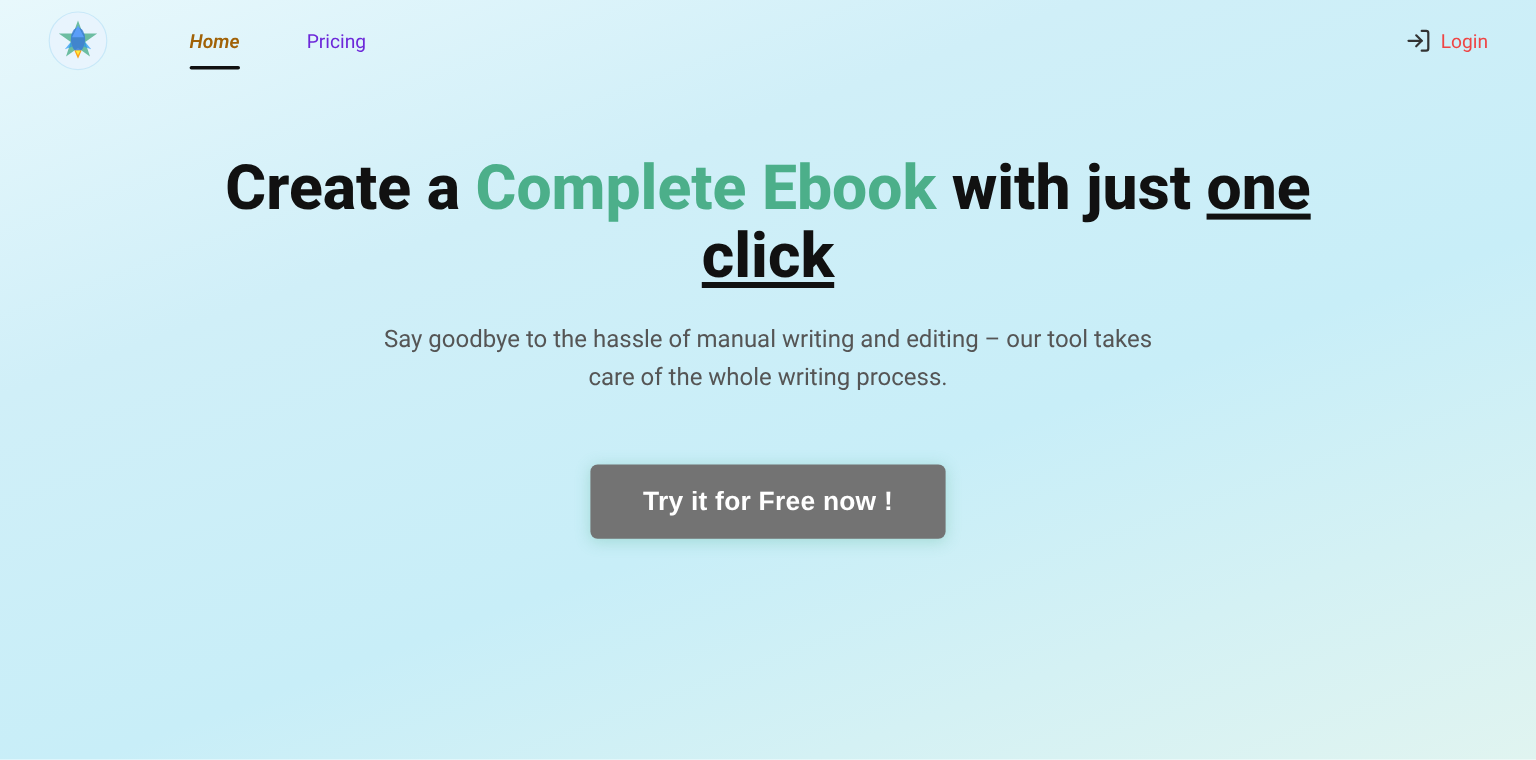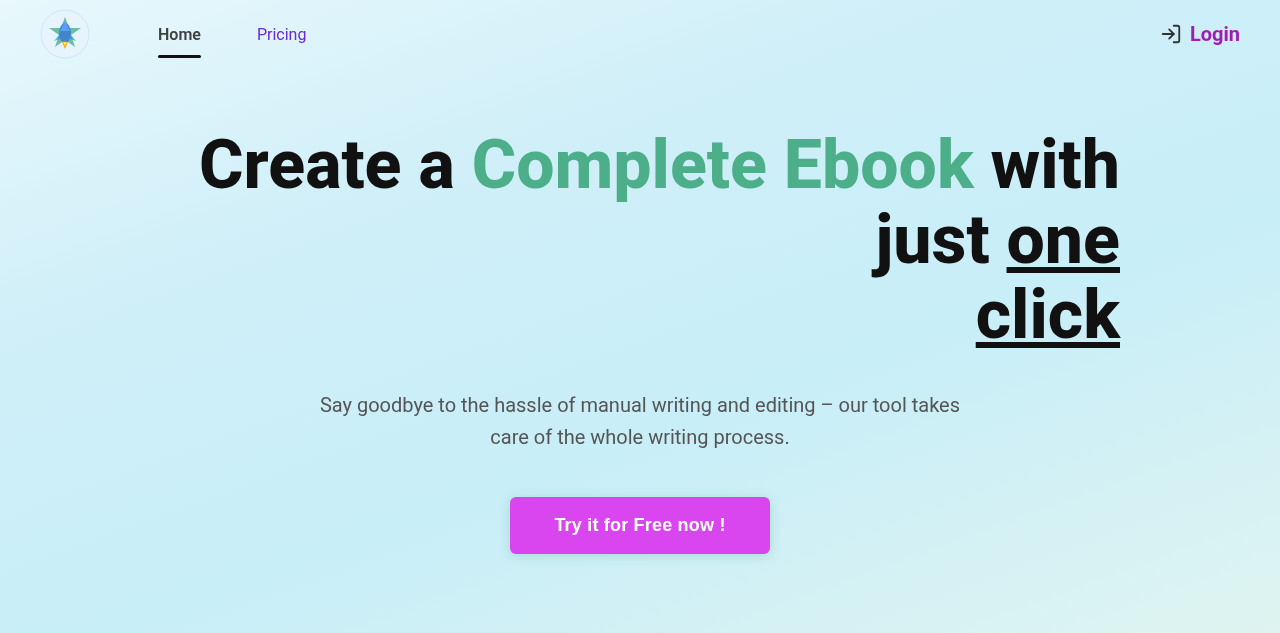--- a/index.html
+++ b/index.html
@@ -48,92 +48,92 @@
       font-size: 16px;
       color: #6d28d9;
       text-decoration: none;
       cursor: pointer;
       position: relative;
       font-weight: 400;
     }
 
     .nav-link.active {
       font-weight: 600;
-      color: #404040;
+      color: #a16207;
+      font-style: italic;
     }
 
     .nav-link.active::after {
       content: '';
       position: absolute;
       bottom: 8px;
       left: 28px;
       right: 28px;
       height: 3px;
       background: #111;
       border-radius: 2px;
     }
 
     .login-btn {
       display: flex;
       align-items: center;
       gap: 8px;
-      font-size: 20px;
-      color: #a21caf;
+      font-size: 16px;
+      color: #ef4444;
       cursor: pointer;
-      font-weight: 700;
+      font-weight: 400;
     }
 
     .login-icon {
       width: 22px;
       height: 22px;
     }
 
     
     .hero {
       display: flex;
       flex-direction: column;
       align-items: center;
       text-align: center;
       padding: 60px 120px 40px;
     }
 
     .hero-title {
-      font-size: 68px;
+      font-size: 52px;
       font-weight: 800;
       line-height: 1.1;
       color: #111;
       max-width: 960px;
-      margin-bottom: 37px;
-      text-align: right;
+      margin-bottom: 24px;
     }
 
     .hero-title .highlight {
       color: #4caf8a;
       font-weight: 800;
     }
 
     .hero-title .underline-text {
       text-decoration: underline;
       text-underline-offset: 4px;
     }
 
     .hero-subtitle {
       font-size: 20px;
       color: #555;
       line-height: 1.6;
       max-width: 680px;
-      margin-bottom: 44px;
+      margin-bottom: 57px;
     }
 
     .cta-btn {
-      background: #d946ef;
+      background: #737373;
       color: #fff;
       border: none;
       padding: 18px 44px;
-      font-size: 18px;
+      font-size: 22px;
       font-weight: 600;
       border-radius: 6px;
       cursor: pointer;
       letter-spacing: 0.2px;
       box-shadow: 0 2px 12px rgba(76, 175, 138, 0.3);
       margin-bottom: 60px;
     }
   </style>
 </head>
 <body>

